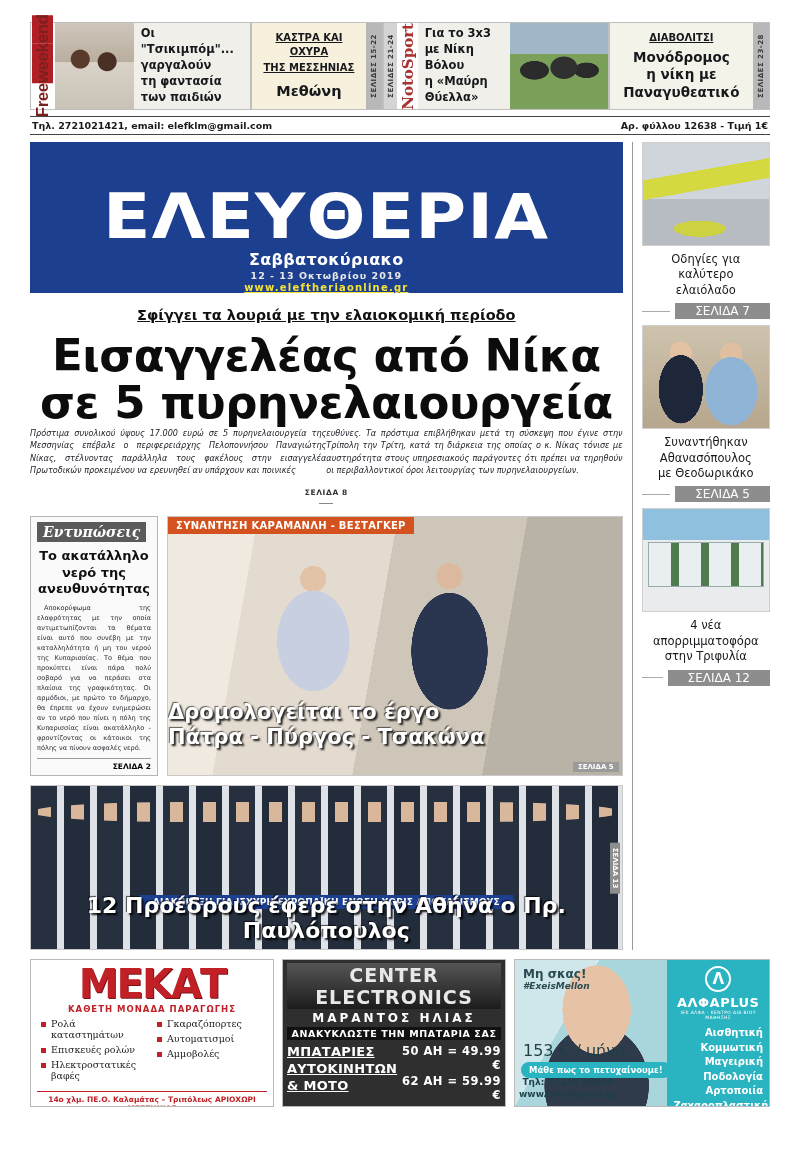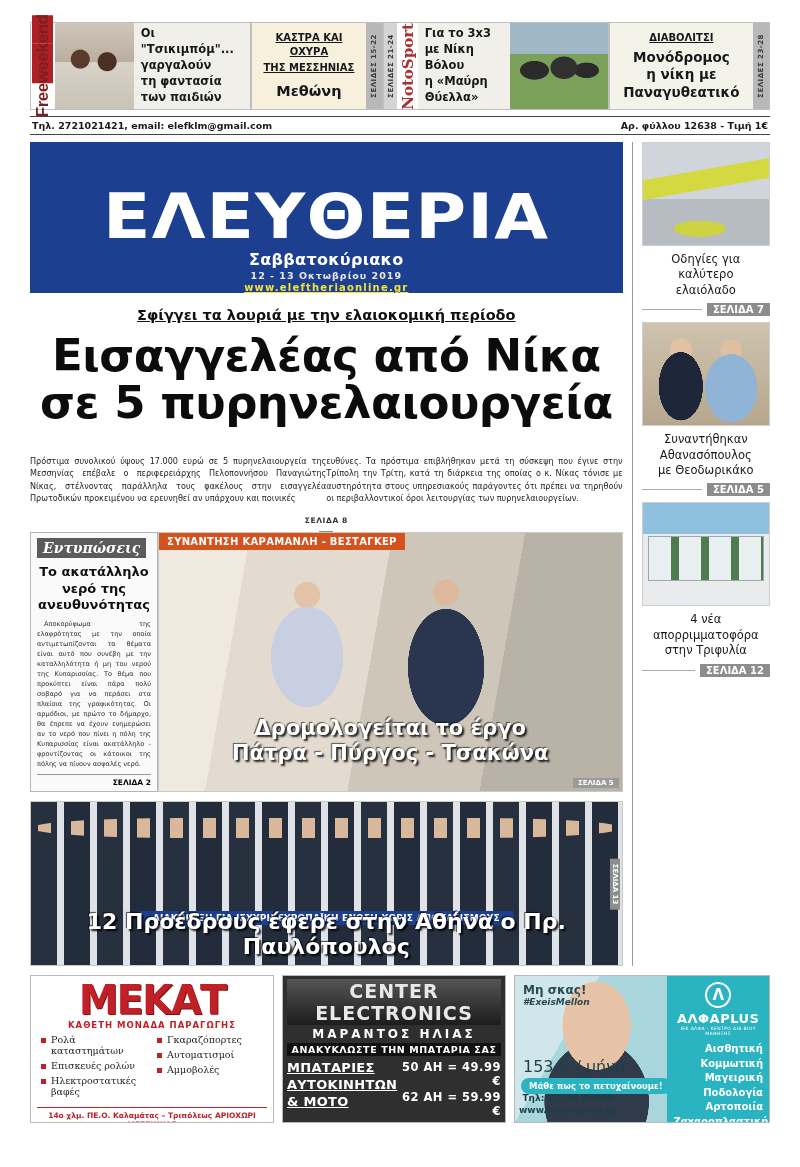--- a/index.html
+++ b/index.html
@@ -100,34 +100,34 @@
 
   
   .kicker {
     text-align:center; font-size: 14.5px; font-weight:700; color:#111;
     text-decoration: underline; margin-top: 14px; padding-bottom: 2px;
   }
   .headline {
     text-align:center; font-weight: 900; font-size: 45px; line-height: 1.04;
     color:#0c0c0c; margin-top: 8px; letter-spacing: -0.5px;
   }
-  .lead-body { display:flex; margin-top: 28px; }
+  .lead-body { display:flex; margin-top: 0; font-style: italic; }
   .lead-body p {
     flex:1; font-size: 8.1px; line-height: 1.54; text-align: justify; color:#20242a;
     font-family: "DejaVu Sans", sans-serif;
   }
   .pagerule {
     display:flex; align-items:center; gap:6px; margin-top:6px; justify-content:flex-end;flex-direction:column;
   }
   .pagerule .line { flex:1; height:1px; background:#888; }
   .pagerule .lbl { font-size:7.5px; font-weight:800; color:#333; letter-spacing:.6px; }
   .pagerule .tail { width:14px; height:1px; background:#888; }
 
   
-  .midrow { display:flex; gap: 0; margin-top: 0; }
+  .midrow { display:flex; gap: 9px; margin-top: 12px; }
   .opinion { width: 128px; border: 1px solid #b5b5b5; padding: 5px 6px 4px; background:#fafafa; }
   .op-tag {
     background:#5b5b5b; color:#fff; font-family:"DejaVu Serif", serif; font-style:italic;
     font-weight:700; font-size: 14px; padding: 2px 6px; display:inline-block; margin-bottom:6px;
   }
   .op-head { text-align:center; font-weight:800; font-size: 13px; line-height:1.25; color:#111; }
   .op-text {
     margin-top:6px; font-size: 6.6px; line-height: 1.52; text-align: justify; color:#2a2e34;
     text-indent: 7px;
   }
@@ -141,21 +141,21 @@
       radial-gradient(circle 13px at 32% 24%, #e2c3a8 0 100%, transparent 101%),
       radial-gradient(ellipse 38px 58px at 62% 52%, #2a3550 0 100%, transparent 101%),
       radial-gradient(circle 13px at 62% 23%, #dcb99c 0 100%, transparent 101%),
       linear-gradient(100deg, #efe9e0 0 18%, #e3dbd0 18% 46%, #cfc6ba 46% 72%, #b9b2a6 72% 100%);
   }
   .photo-tag {
     position:absolute; top:0; left:0; background:#d4521e; color:#fff;
     font-size: 10px; font-weight:800; padding: 3px 8px; letter-spacing:.3px;
   }
   .photo-headline {
-    position:absolute; left:0; right:0; bottom: 26px; text-align:center;
+    position:absolute; left:0; right:0; bottom: 26px; text-align:left;
     color:#fff; font-weight:900; font-size: 21px; line-height:1.18;
     text-shadow: 2px 2px 2px rgba(0,0,0,.85), -1px -1px 1px rgba(0,0,0,.6);
   }
   .photo-page {
     position:absolute; right:3px; bottom:3px; background:#9a9a9a; color:#fff;
     font-size:7px; font-weight:800; padding:1px 5px;
   }
 
   
   .grouprow { margin-top: 9px; position:relative; border:1px solid #c9c9c9; height: 165px; overflow:hidden; }
@@ -223,21 +223,21 @@
     content:""; position:absolute; left:4%; right:4%; top:32%; height:42%;
     background: repeating-linear-gradient(90deg, #e9eef0 0 22px, #4f7b4f 22px 30px);
     border:1px solid #9aa;
   }
   .rail-cap {
     text-align:center; font-size: 11.5px; line-height:1.34; color:#16181c;
     margin-top: 6px; font-weight:500;
   }
   .rail-pagerule { display:flex; align-items:center; gap:5px; margin-top:5px; }
   .rail-pagerule .line { flex:1; height:1px; background:#aaa; }
-  .rail-pagerule .lbl { background:#8d8d8d; color:#fff; font-size:10px; font-weight:700; padding:1px 6px; }
+  .rail-pagerule .lbl { background:#8d8d8d; color:#fff; font-size:12px; font-weight:400; padding:1px 20px; }
 
   
   .ads { display:flex; gap: 8px; margin-top: 9px; height: 148px; }
   .ad { border:1px solid #b9b9b9; position:relative; overflow:hidden; }
   .ad-mekat { width: 244px; background:#fff; padding: 5px 6px; }
   .mekat-logo {
     text-align:center; font-weight:900; font-size: 40px; color:#c02026; line-height:.95;
     font-family:"DejaVu Sans", sans-serif; letter-spacing:-2px;
     text-shadow: 1px 1px 0 #7d1216;
   }

